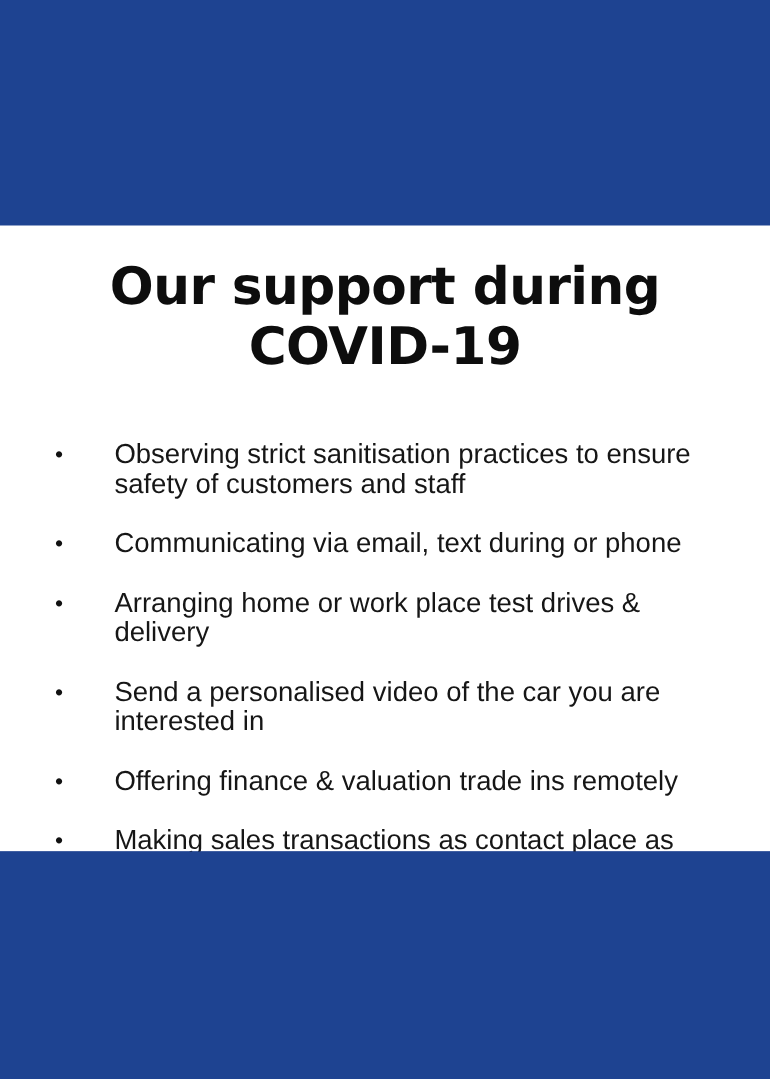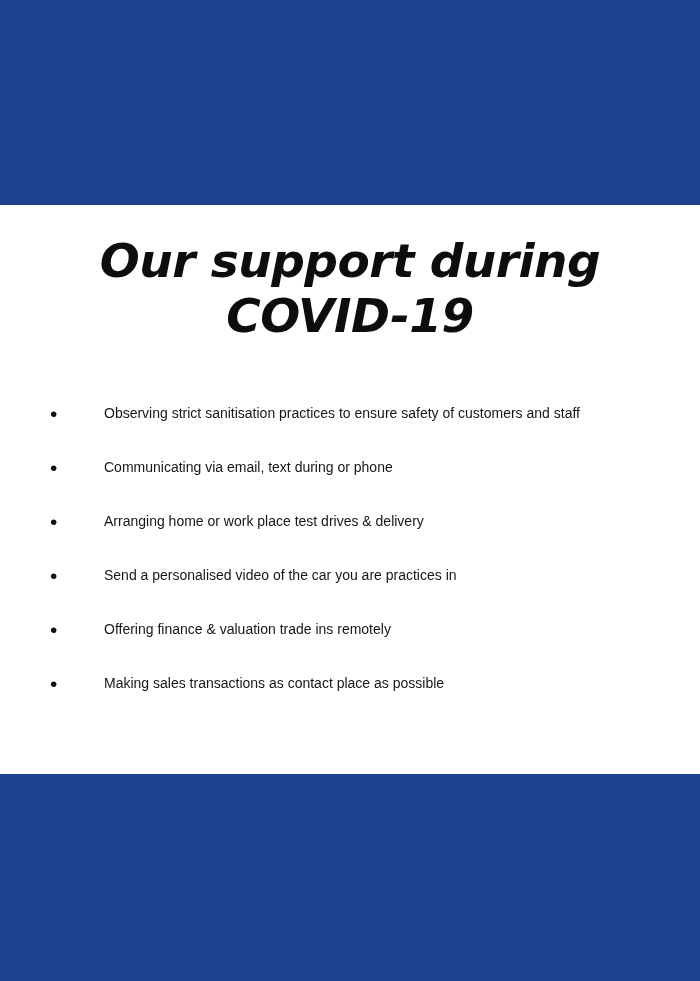--- a/index.html
+++ b/index.html
@@ -44,21 +44,20 @@
     width: 700px;
     height: 207px;
     background: #1e4391;
   }
   .title {
     margin: 0;
     padding: 28px 40px 0 40px;
     text-align: center;
     font-family: "DejaVu Sans", sans-serif;
     font-weight: bold;
-    font-style: italic;
     font-size: 47px;
     line-height: 1.18;
     letter-spacing: -0.5px;
     color: #0d0d0d;
   }
   .bullet-list {
     list-style: none;
     margin: 0;
     padding: 56px 44px 0 44px;
   }
@@ -70,21 +69,21 @@
   .bullet-dot {
     flex: 0 0 54px;
     text-align: left;
     padding-left: 6px;
     font-size: 21px;
     line-height: 27px;
     color: #111111;
   }
   .bullet-text {
     flex: 1 1 auto;
-    font-size: 14px;
+    font-size: 25px;
     line-height: 27px;
     color: #161616;
     font-family: "Liberation Sans", sans-serif;
   }
 </style>
 </head>
 <body>
 
 <div class="poster">
 
@@ -106,21 +105,21 @@
         <span class="bullet-text">Communicating via email, text during or phone</span>
       </li>
 
       <li class="bullet-item">
         <span class="bullet-dot">•</span>
         <span class="bullet-text">Arranging home or work place test drives &amp; delivery</span>
       </li>
 
       <li class="bullet-item">
         <span class="bullet-dot">•</span>
-        <span class="bullet-text">Send a personalised video of the car you are practices in</span>
+        <span class="bullet-text">Send a personalised video of the car you are interested in</span>
       </li>
 
       <li class="bullet-item">
         <span class="bullet-dot">•</span>
         <span class="bullet-text">Offering finance &amp; valuation trade ins remotely</span>
       </li>
 
       <li class="bullet-item">
         <span class="bullet-dot">•</span>
         <span class="bullet-text">Making sales transactions as contact place as possible</span>

